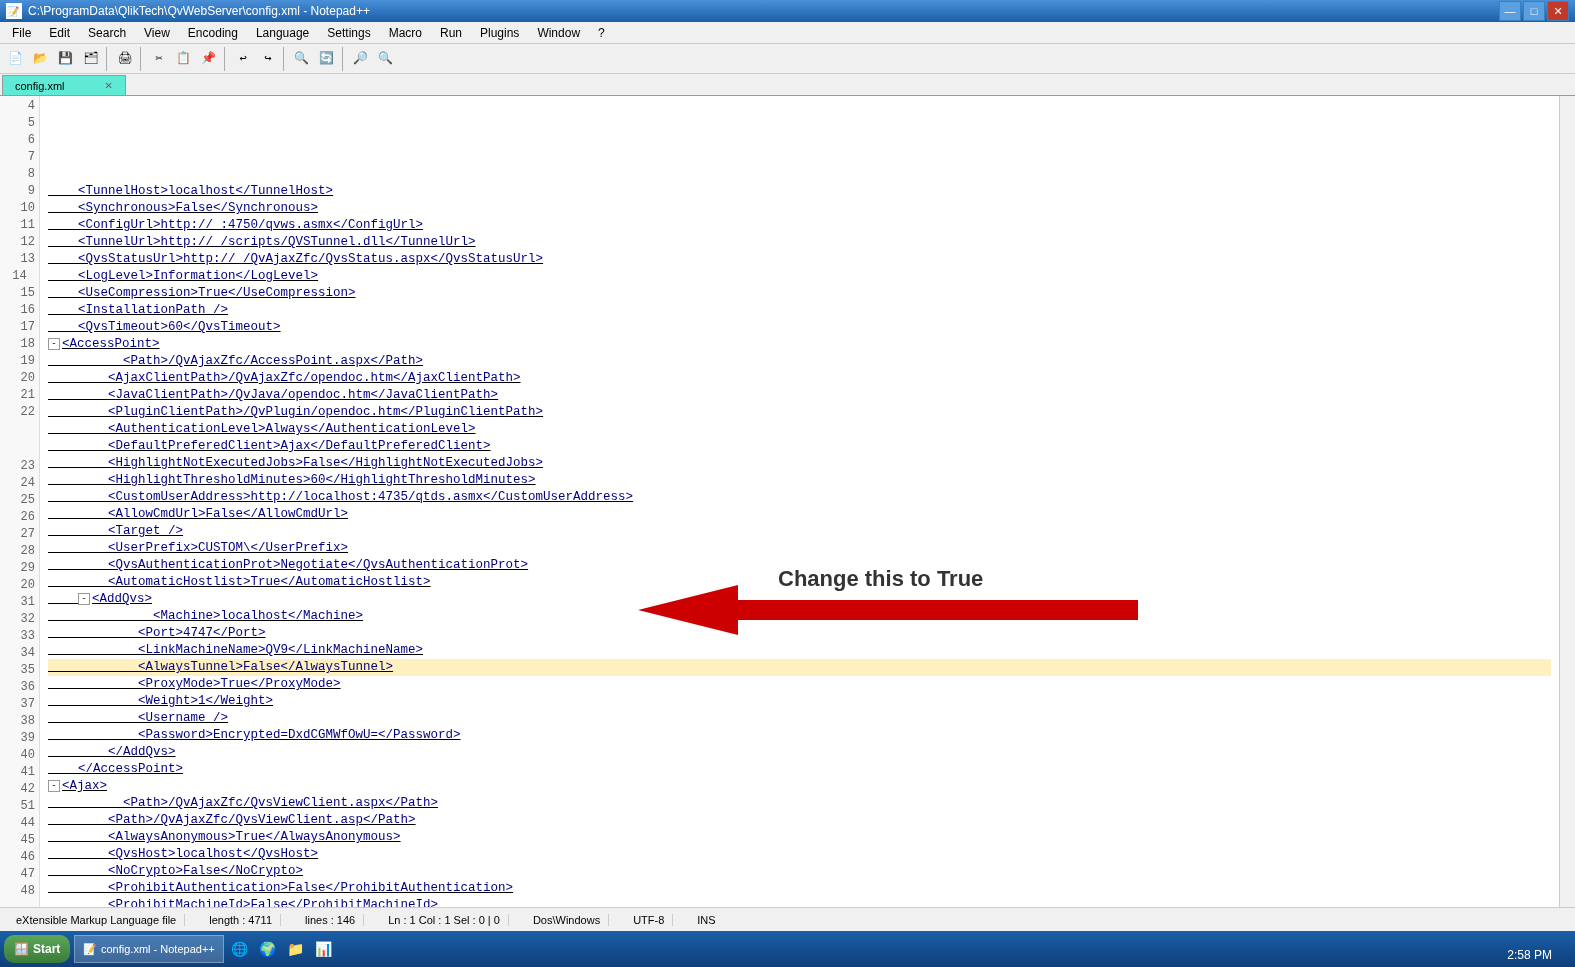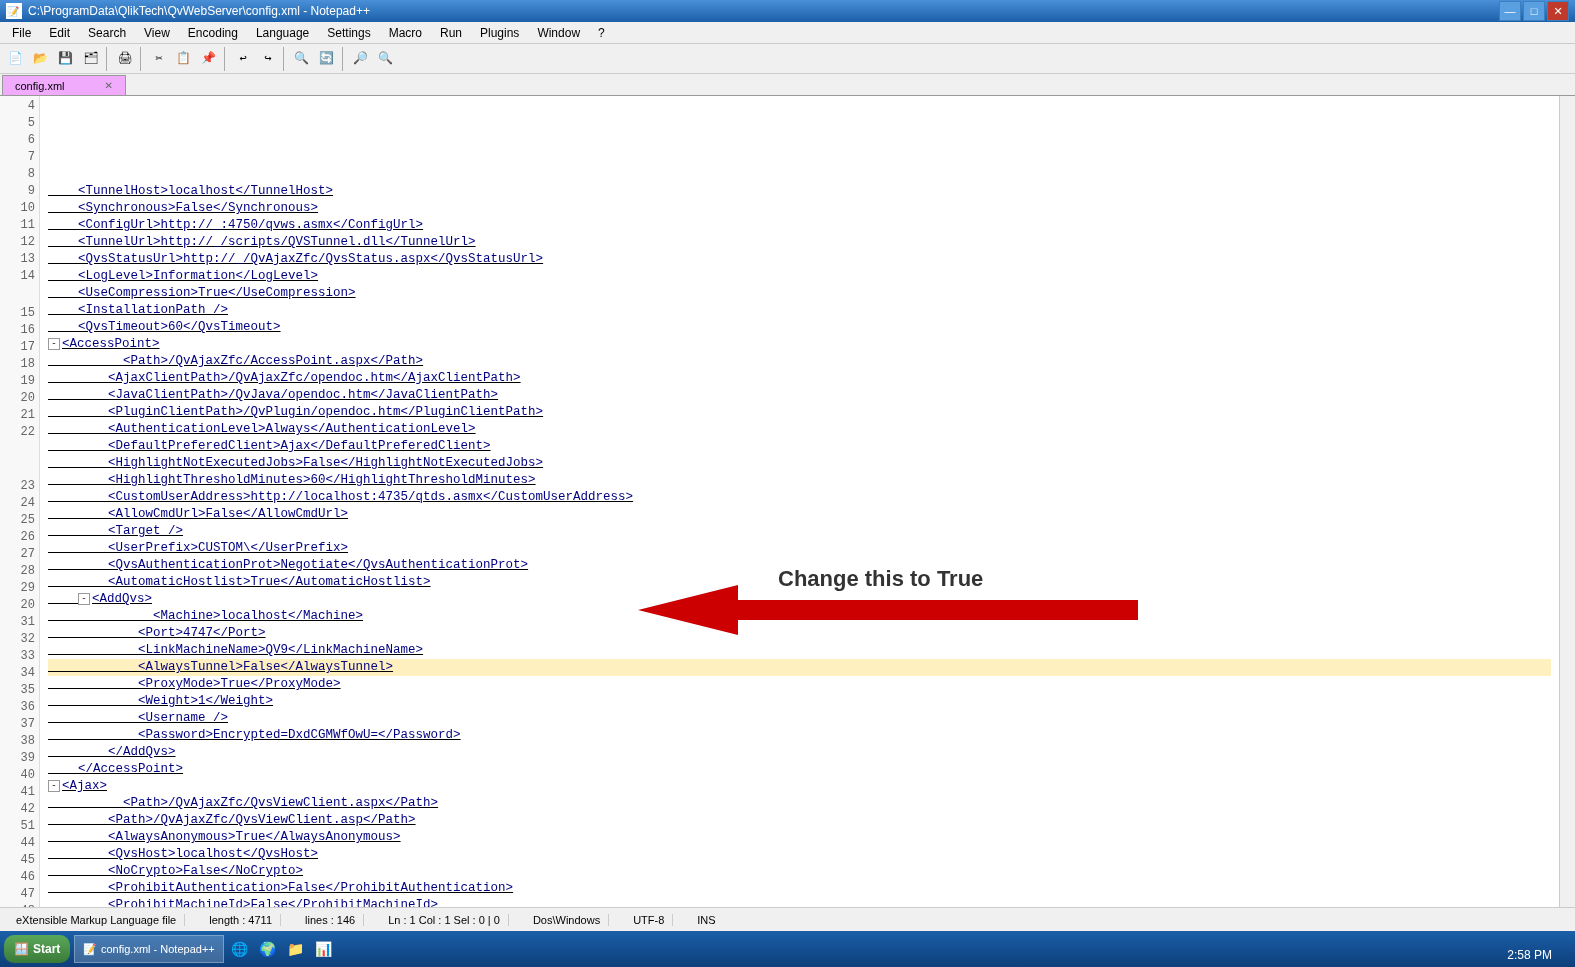--- a/index.html
+++ b/index.html
@@ -78,21 +78,21 @@
       border-bottom: none;
       padding: 2px 12px;
       font-family: 'Segoe UI', sans-serif;
       font-size: 11px;
       cursor: pointer;
       display: flex;
       align-items: center;
       gap: 6px;
       height: 20px;
     }
-    .tab.active { background: #f0abfc; gap: 40px; }
+    .tab.active { background: #5eead4; gap: 40px; }
 
     
     .editor-container {
       display: flex;
       height: calc(967px - 22px - 22px - 30px - 22px - 24px);
       background: white;
     }
     .line-numbers {
       width: 40px;
       background: #f8f8f8;
@@ -305,22 +305,22 @@
       <div style="line-height: 17px;">4</div>
       <div style="line-height: 17px;">5</div>
       <div style="line-height: 17px;">6</div>
       <div style="line-height: 17px;">7</div>
       <div style="line-height: 17px;">8</div>
       <div style="line-height: 17px;">9</div>
       <div style="line-height: 17px;">10</div>
       <div style="line-height: 17px;">11</div>
       <div style="line-height: 17px;">12</div>
       <div style="line-height: 17px;">13</div>
-      <div style="line-height: 17px;">14</div>
-      <div style="line-height: 17px; margin-top: 20px;">15</div>
+      <div style="line-height: 17px; text-align: center;">14</div>
+      <div style="line-height: 17px;">15</div>
       <div style="line-height: 17px;">16</div>
       <div style="line-height: 17px;">17</div>
       <div style="line-height: 17px;">18</div>
       <div style="line-height: 17px;">19</div>
       <div style="line-height: 17px;">20</div>
       <div style="line-height: 17px;">21</div>
       <div style="line-height: 17px;">22</div>
       <div style="line-height: 17px; margin-top: 37px;">23</div>
       <div style="line-height: 17px;">24</div>
       <div style="line-height: 17px;">25</div>

